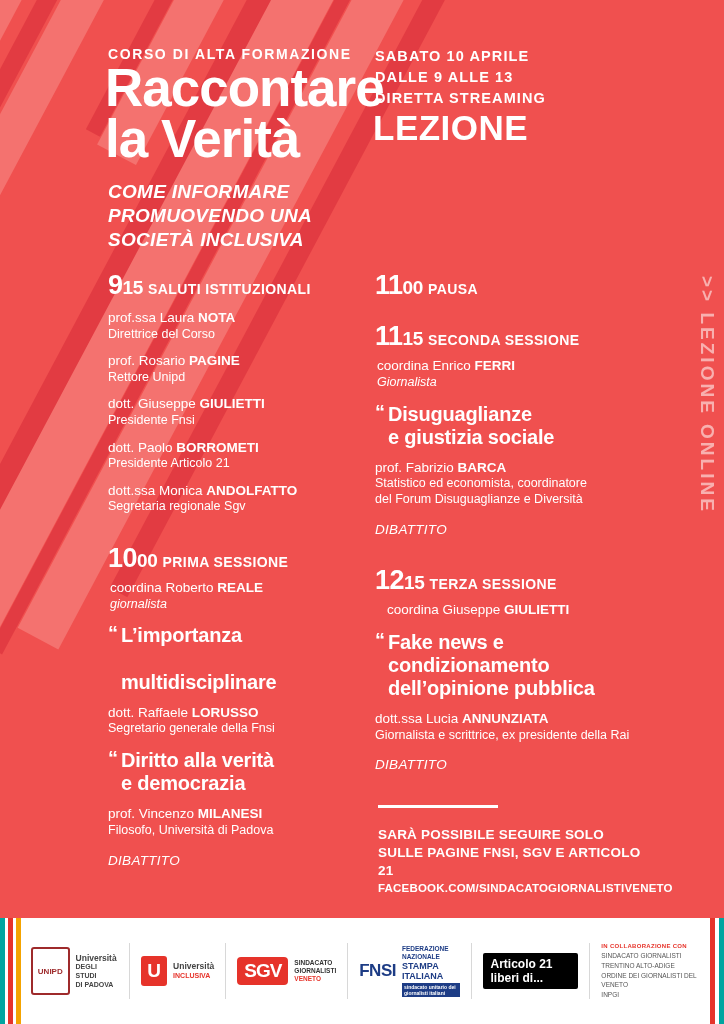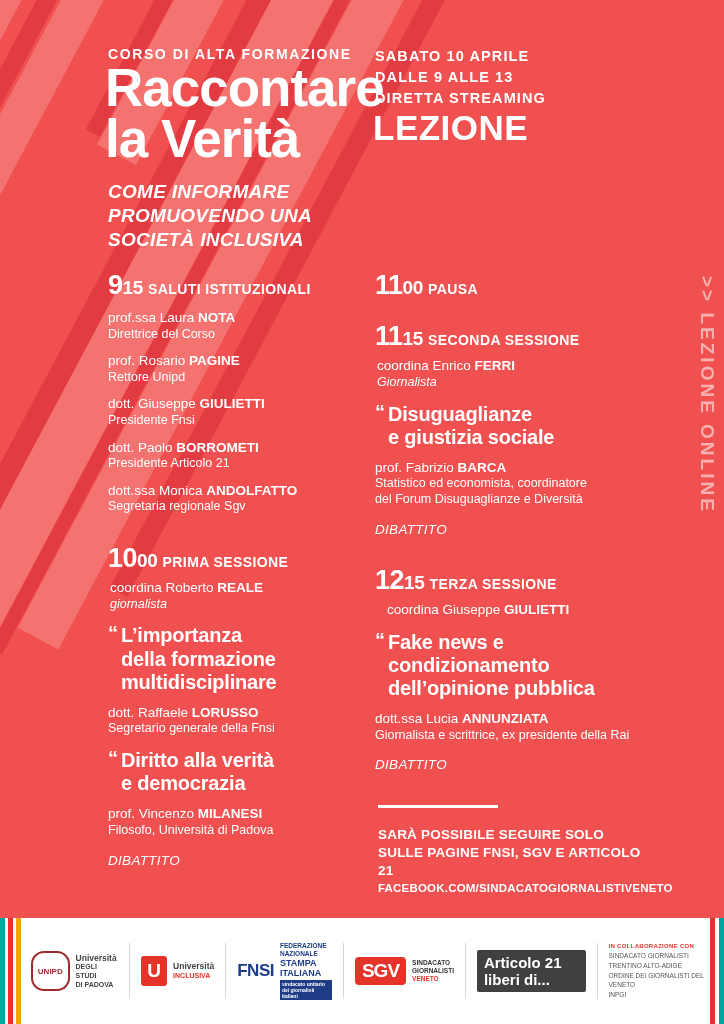--- a/index.html
+++ b/index.html
@@ -125,41 +125,41 @@
   .logos { display: flex; align-items: center; gap: 0; margin-left: 20px; }
   .logo {
     display: flex; align-items: center; gap: 6px;
     padding: 0 11px; height: 56px;
     border-right: 1px solid #d8d8d8;
   }
   .logo:last-child { border-right: none; }
   .logo-txt { font-size: 7px; line-height: 1.25; color: #444; font-weight: bold; }
   .logo-txt .l1 { font-size: 8.5px; }
   .mark-padova {
-    width: 40px; height: 40px; border: 2px solid #9E2A2B; border-radius: 13px;
+    width: 40px; height: 48px; border: 2px solid #9E2A2B; border-radius: 3px;
     display:flex; align-items:center; justify-content:center;
     color:#9E2A2B; font-size: 8px; font-weight: bold;
   }
   .mark-unincl {
     width: 26px; height: 30px; background: #E6332A; border-radius: 3px;
     color: #fff; font-weight: bold; font-size: 19px;
     display:flex;align-items:center;justify-content:center;
   }
   .mark-fnsi {
     color: #1D3C85; font-weight: bold; font-size: 17px; letter-spacing: -0.5px;
   }
   .fnsi-right { font-size: 6.5px; color: #1D3C85; font-weight: bold; line-height: 1.2; }
   .fnsi-bar { background:#1D3C85; color:#fff; font-size:5px; padding:1px 2px; margin-top:1px;}
   .mark-sgv {
     background: #E6332A; color: #fff; font-weight: bold; font-size: 19px;
     border-radius: 4px; padding: 3px 7px; letter-spacing: -1px;
   }
   .sgv-right { font-size: 6.5px; color: #333; font-weight: bold; line-height: 1.25; }
   .mark-art21 {
-    background: #404040; color: #fff; font-size: 15px; font-weight: bold;
+    background: #000000; color: #fff; font-size: 12px; font-weight: bold;
     padding: 4px 7px; border-radius: 2px;
   }
   .collab { font-size: 6.5px; color: #555; line-height: 1.5; }
   .collab .hdr { color: #E6332A; font-weight: bold; font-size: 6px; letter-spacing:0.3px;}
 </style>
 </head>
 <body>
 
 <div class="poster">
 
@@ -238,21 +238,21 @@
           <span class="time-big">10</span><span class="time-small">00</span><span class="session-label">PRIMA SESSIONE</span>
         </div>
         <div class="coord">
           <span>coordina Roberto </span><b>REALE</b>
           <span class="role">giornalista</span>
         </div>
 
         <div class="quote">
           <span class="qm">“</span>
           <span>L’importanza</span><br>
-          <span>della formazione</span><br>
+          <br>
           <span>multidisciplinare</span>
         </div>
 
         <div class="person">
           <span class="nm">dott. Raffaele </span><b>LORUSSO</b>
           <span class="role">Segretario generale della Fnsi</span>
         </div>
 
         <div class="quote">
           <span class="qm">“</span>
@@ -357,34 +357,34 @@
 
       <div class="logo">
         <div class="mark-unincl">U</div>
         <div class="logo-txt">
           <div class="l1">Università</div>
           <div style="color:#E6332A;">INCLUSIVA</div>
         </div>
       </div>
 
       <div class="logo">
+        <div class="mark-sgv">SGV</div>
+        <div class="sgv-right">
+          <div>SINDACATO</div>
+          <div>GIORNALISTI</div>
+          <div style="color:#E6332A;">VENETO</div>
+        </div>
+      </div>
+
+      <div class="logo">
         <div class="mark-fnsi">FNSI</div>
         <div class="fnsi-right">
           <div>FEDERAZIONE NAZIONALE</div>
           <div style="font-size:9px;">STAMPA ITALIANA</div>
           <div class="fnsi-bar">sindacato unitario dei giornalisti italiani</div>
-        </div>
-      </div>
-
-      <div class="logo">
-        <div class="mark-sgv">SGV</div>
-        <div class="sgv-right">
-          <div>SINDACATO</div>
-          <div>GIORNALISTI</div>
-          <div style="color:#E6332A;">VENETO</div>
         </div>
       </div>
 
       <div class="logo">
         <div class="mark-art21">Articolo 21 liberi di...</div>
       </div>
 
       <div class="logo" style="border-right:none;">
         <div class="collab">
           <div class="hdr">IN COLLABORAZIONE CON</div>

